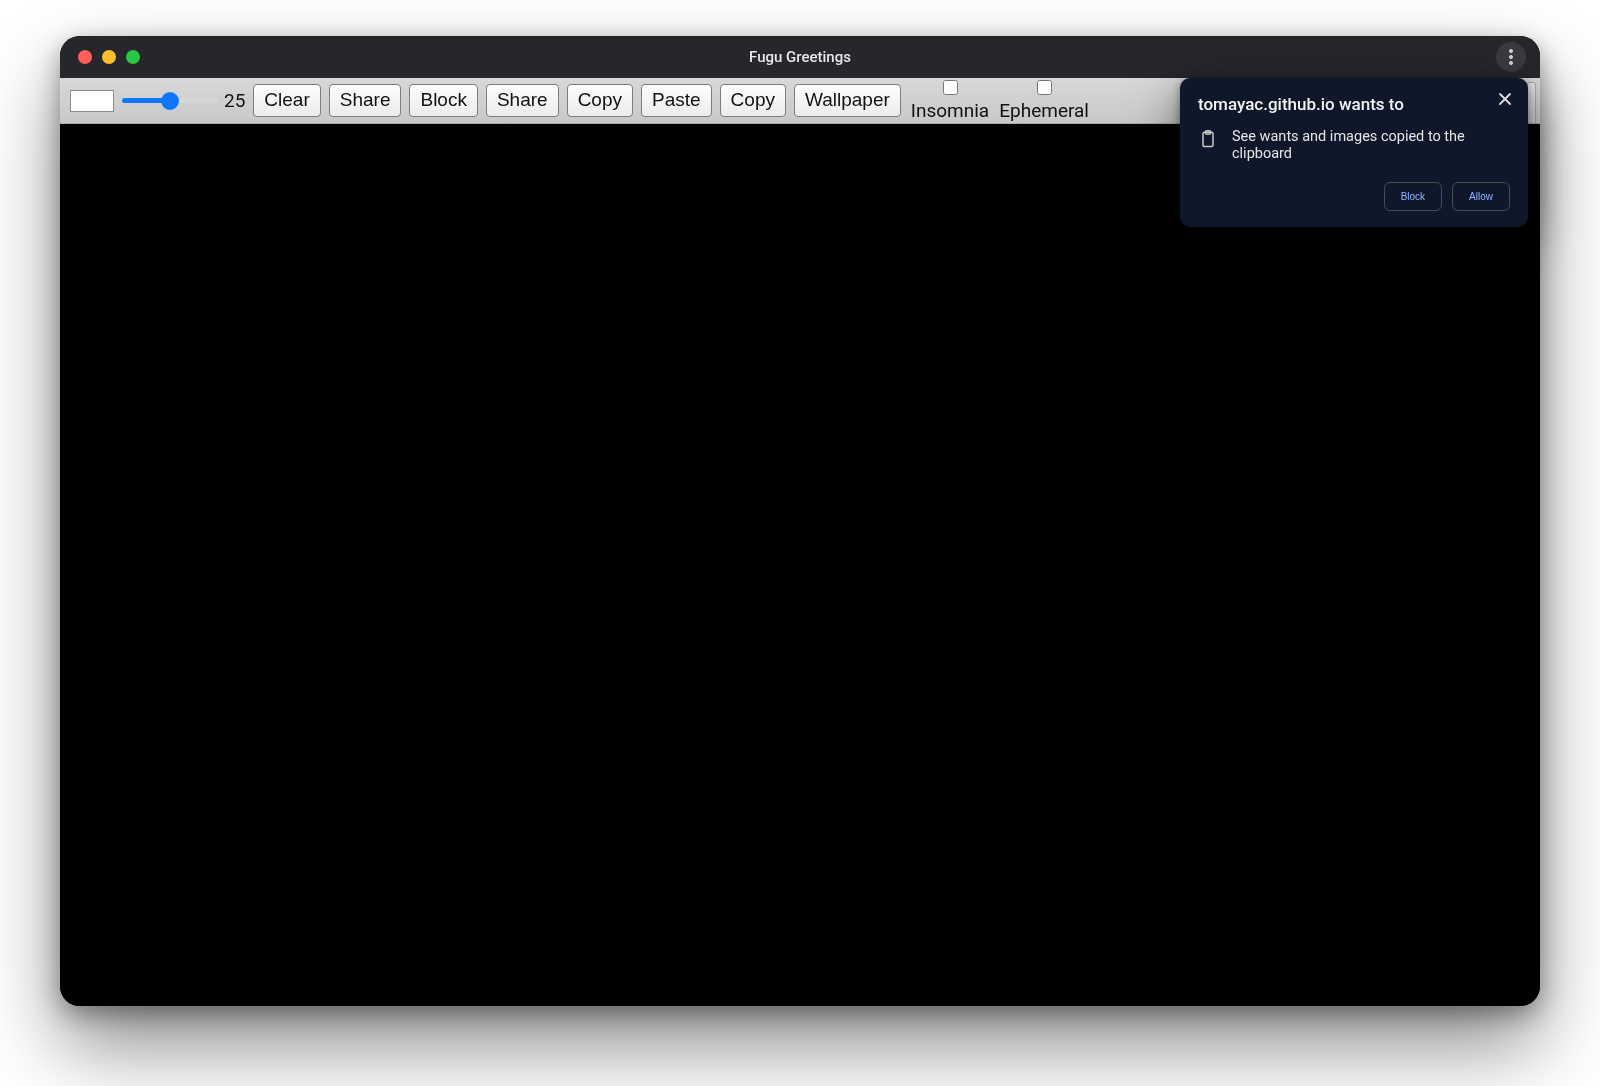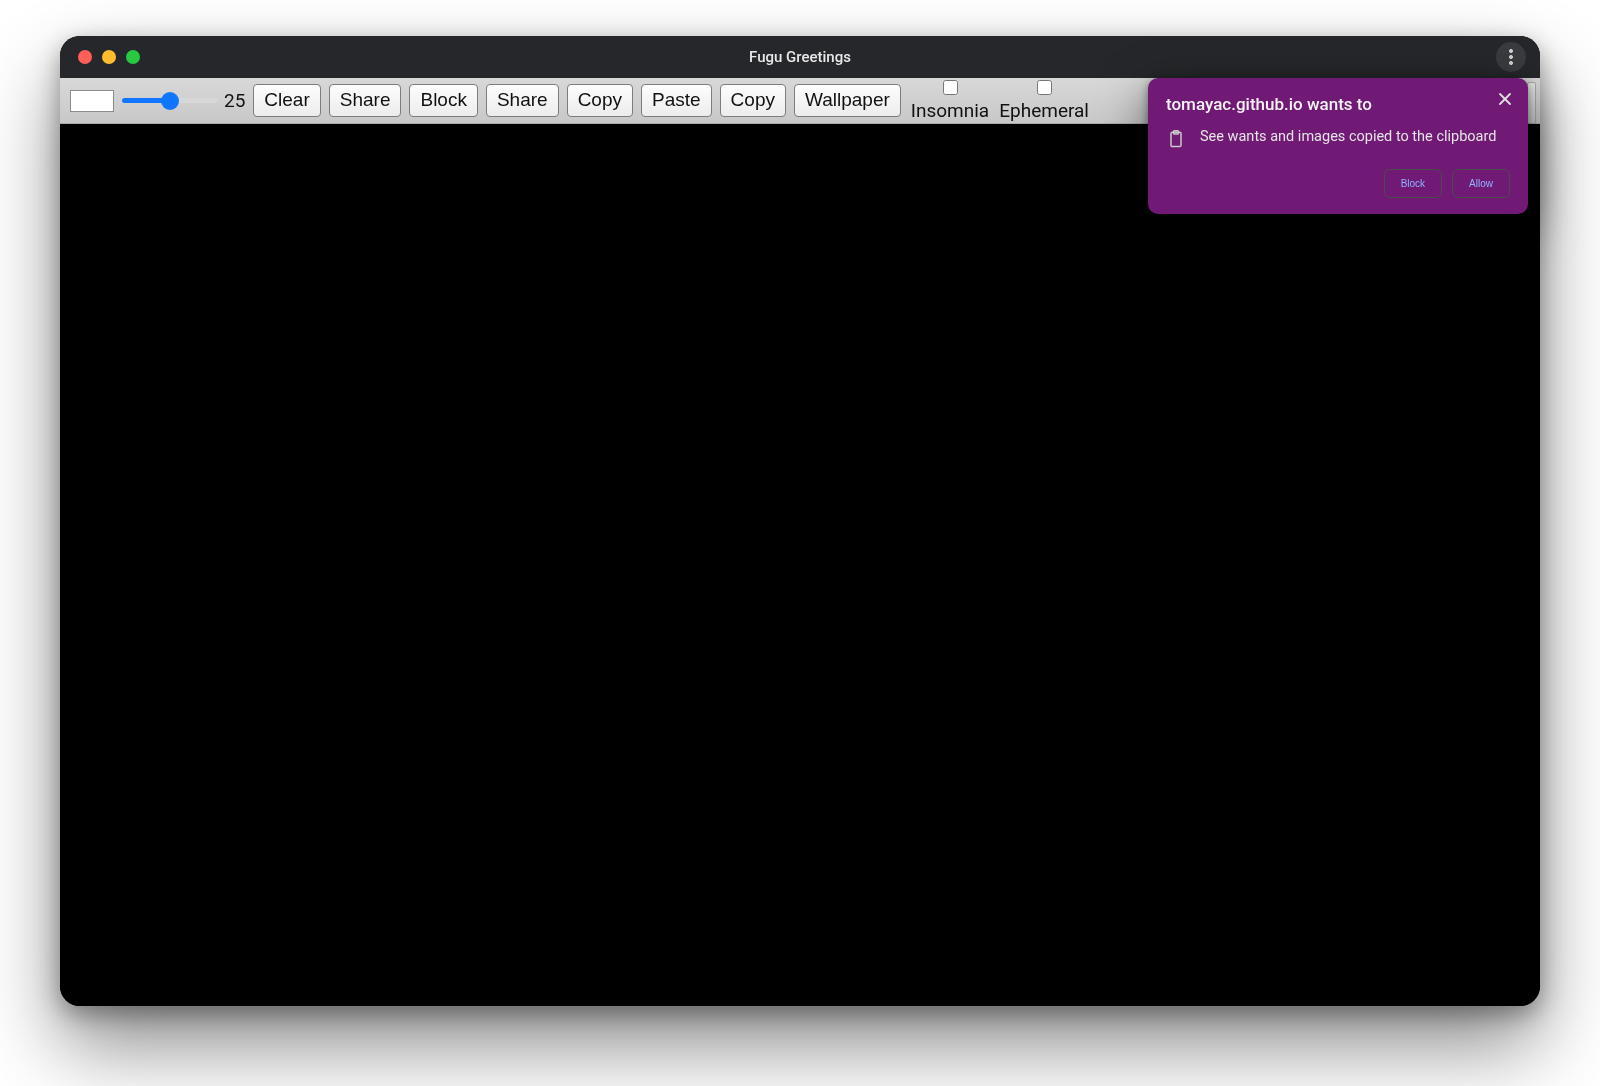--- a/index.html
+++ b/index.html
@@ -140,22 +140,22 @@
   .canvas-area {
     flex: 1;
     background: #000;
   }
 
   
   .perm {
     position: absolute;
     top: 78px;
     right: 72px;
-    width: 380px;
-    background: #701a75;
+    width: 348px;
+    background: #0f172a;
     border-radius: 10px;
     box-shadow: 0 16px 48px rgba(0,0,0,0.55), 0 2px 8px rgba(0,0,0,0.4);
     color: #e9e9e9;
     padding: 16px 18px 16px 18px;
   }
   .perm-close {
     position: absolute;
     top: 10px; right: 12px;
     width: 22px; height: 22px;
     display:flex;align-items:center;justify-content:center;

